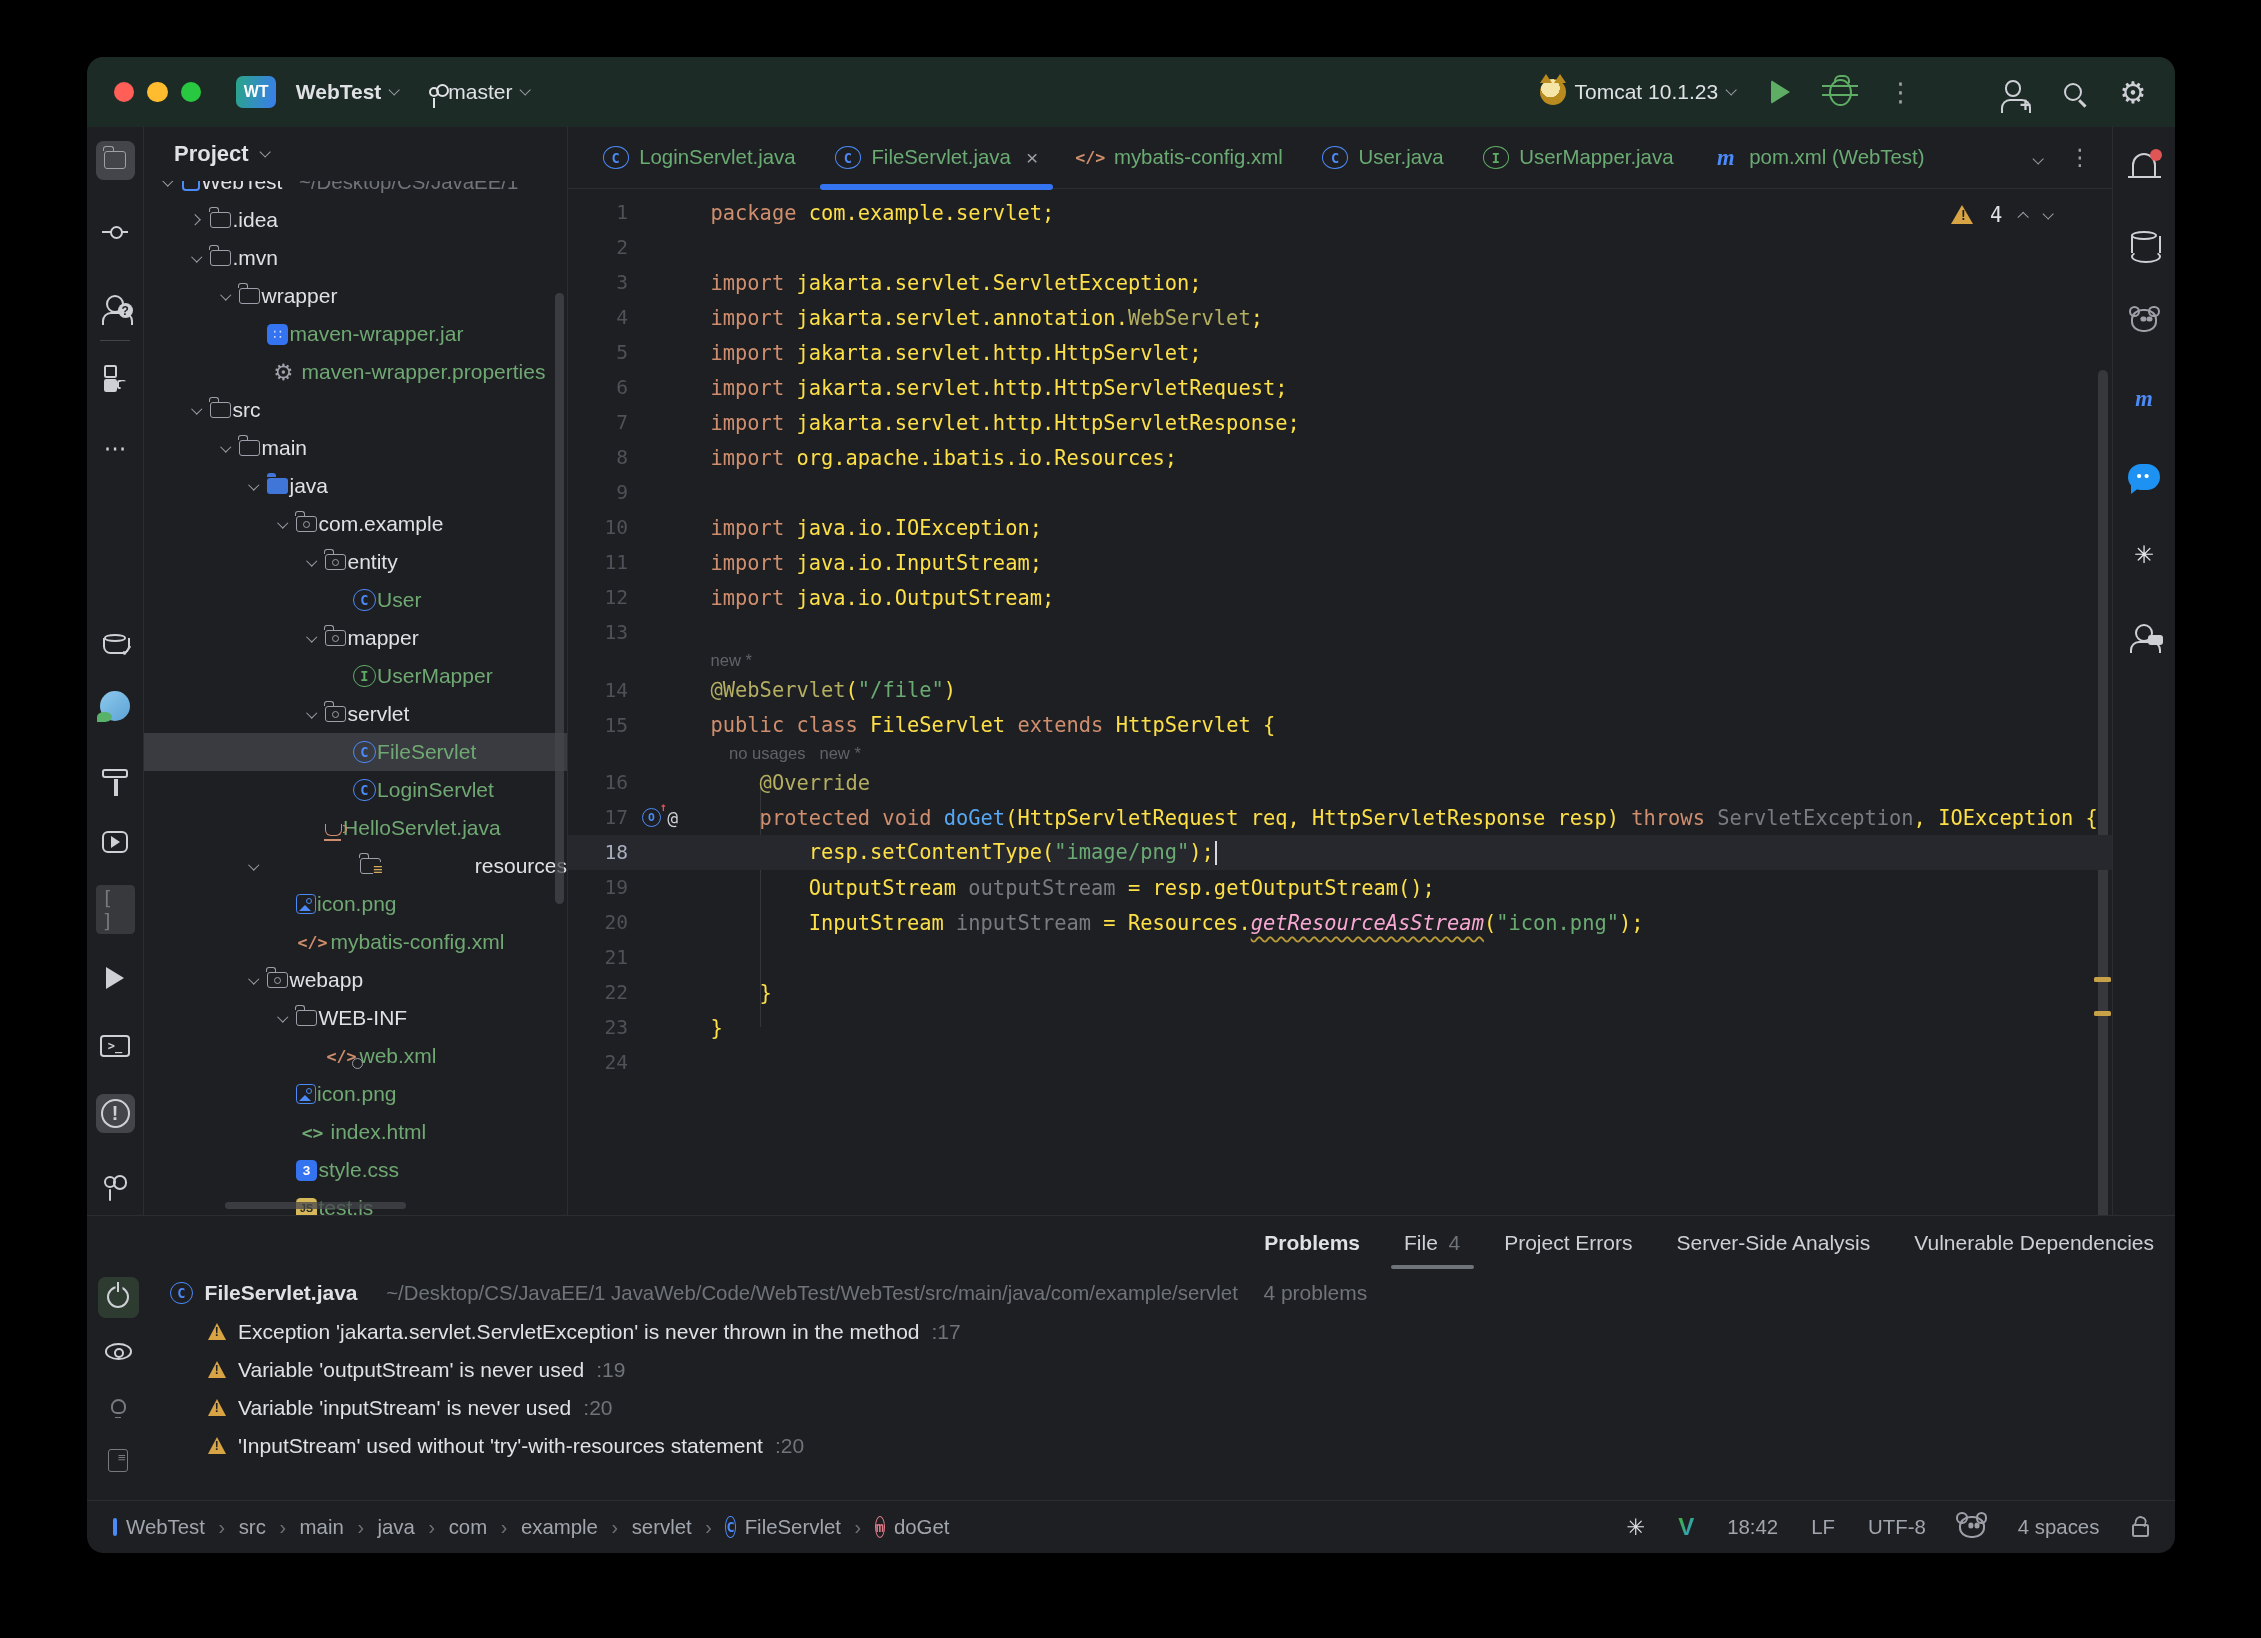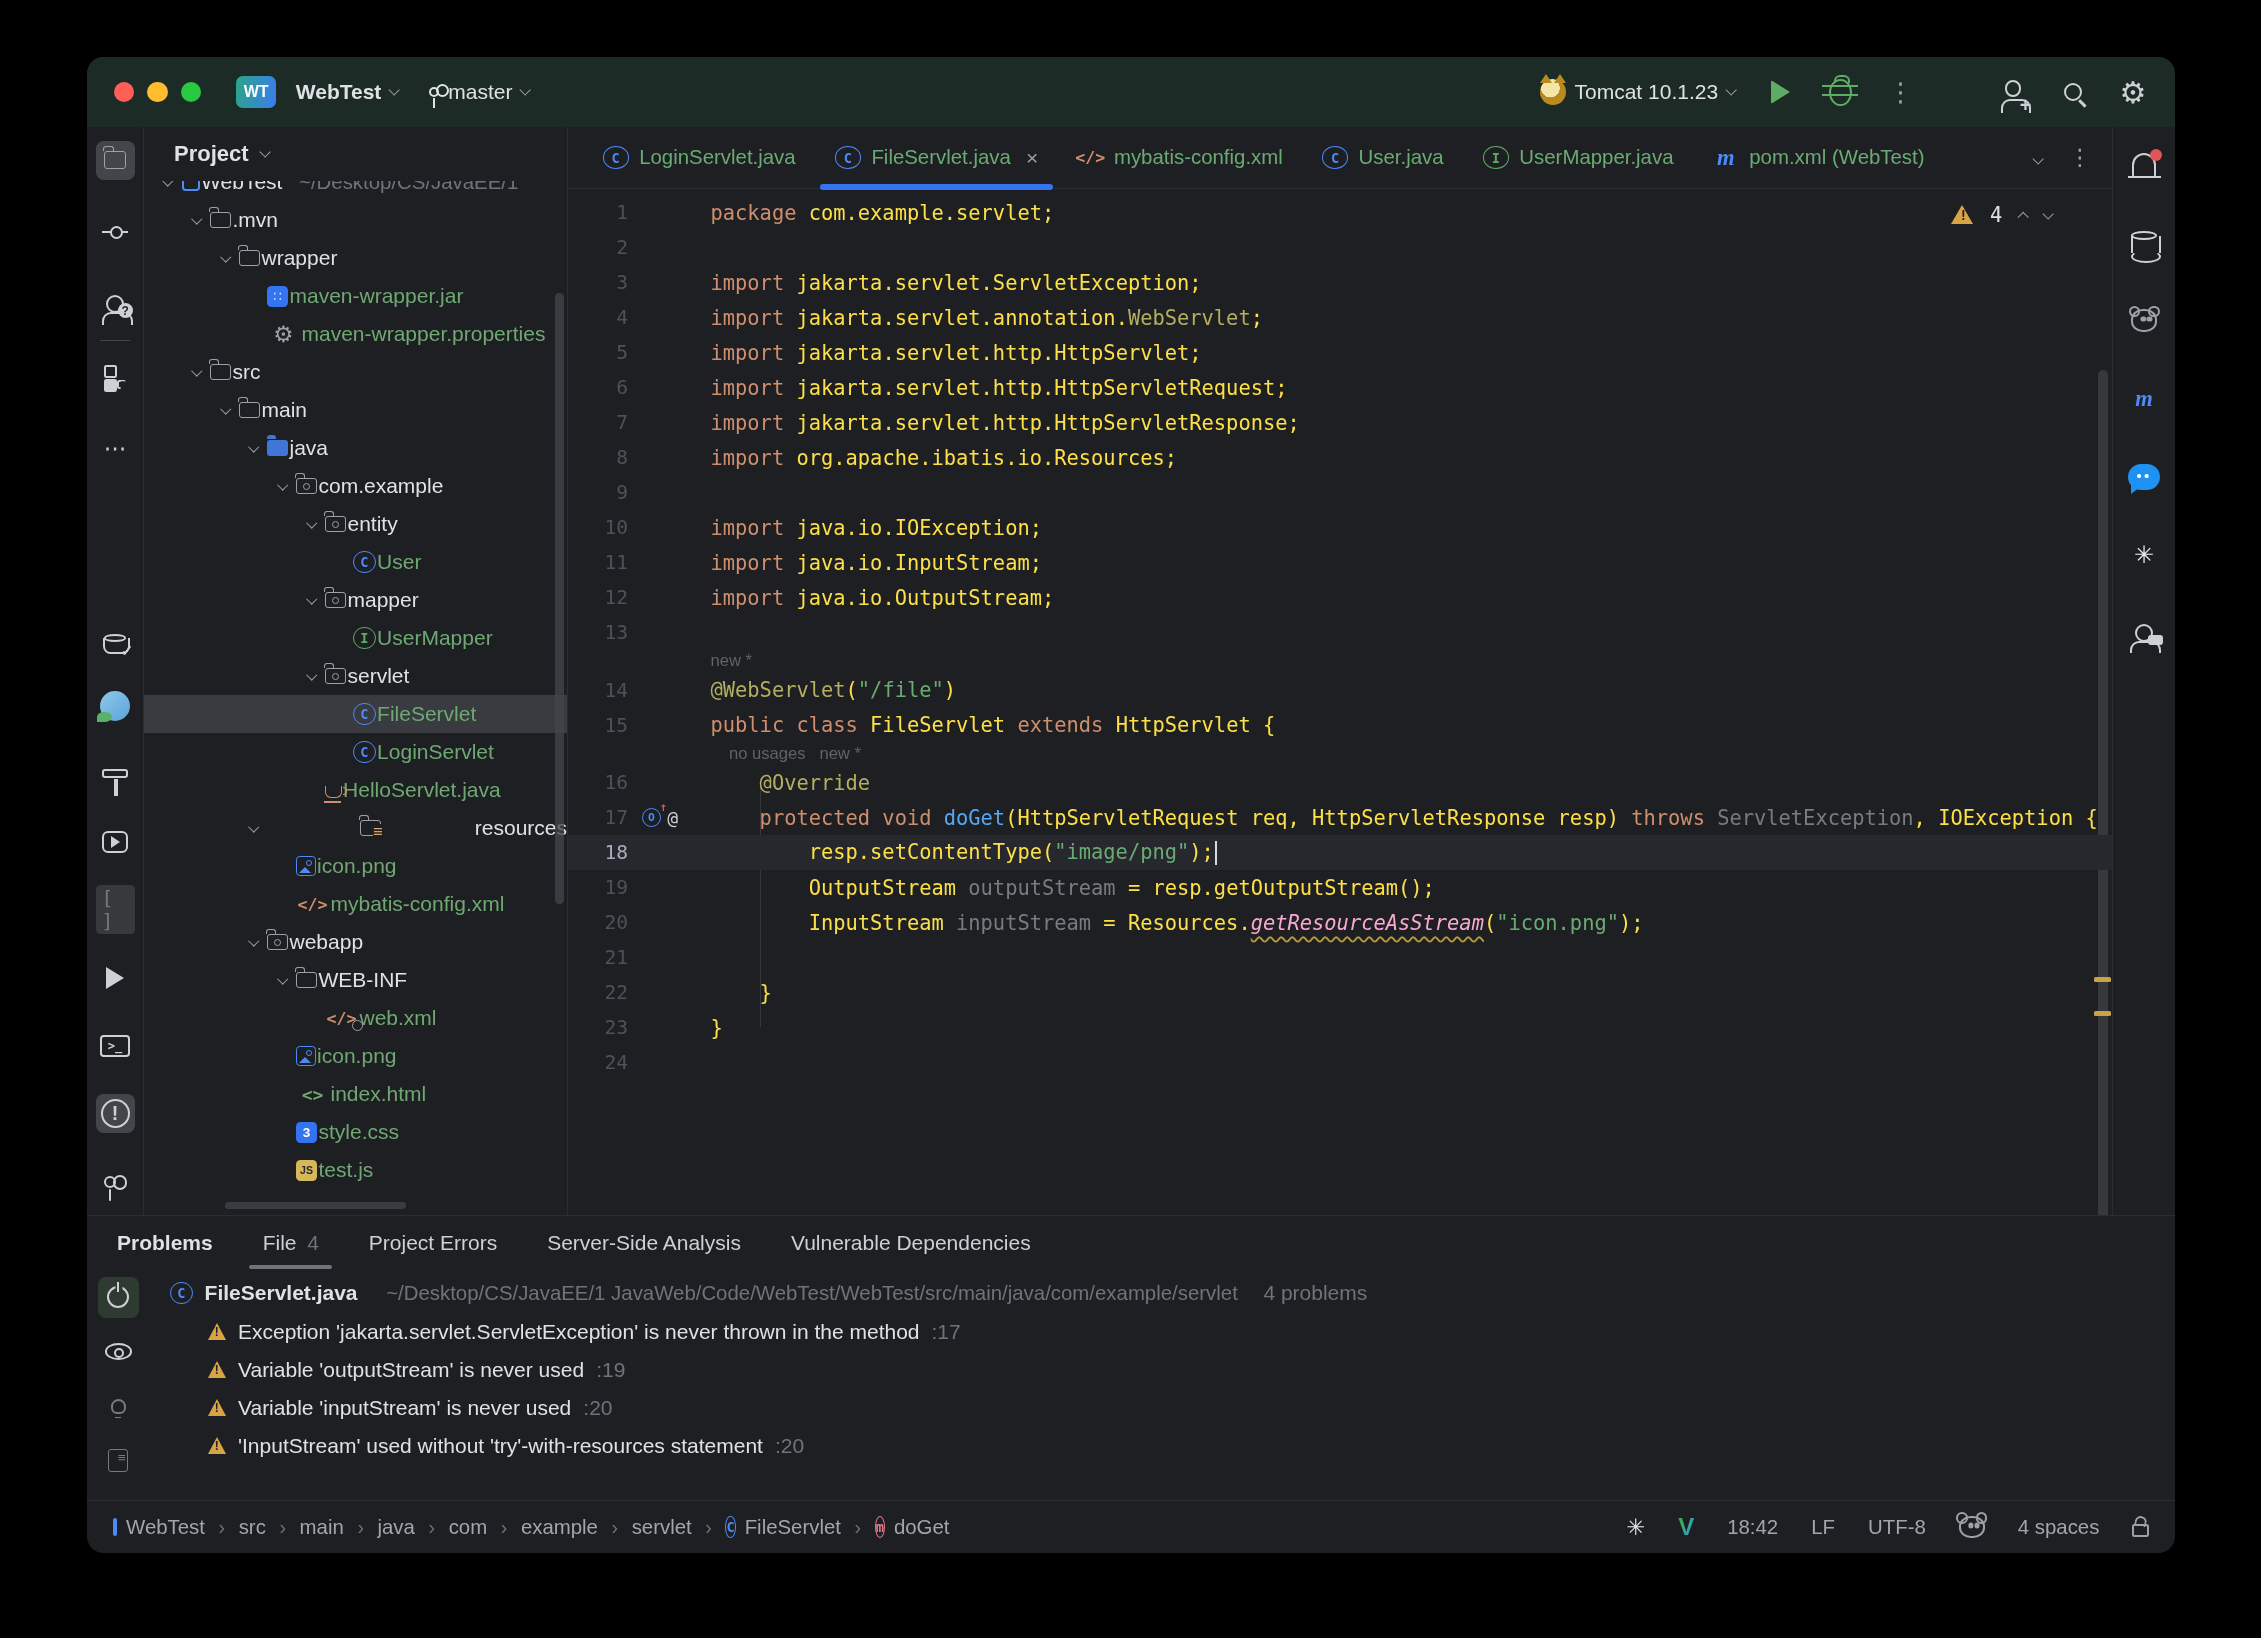--- a/index.html
+++ b/index.html
@@ -141,21 +141,21 @@
   .g-at{color:#ced0d6;font-size:18px;}
   .indent-guide{position:absolute;left:192px;top:589px;width:0.8px;height:249px;background:#35373b;}
   .insp-widget{position:absolute;right:60px;top:13.6px;display:flex;align-items:center;gap:16.6px;font-size:20.4px;color:#dfe1e5;}
   .warn-tri{width:0;height:0;border-left:11.3px solid transparent;border-right:11.3px solid transparent;border-bottom:19.6px solid #d8a444;position:relative;display:inline-block;}
   .warn-tri:after{content:'!';position:absolute;left:-3px;top:2.3px;color:#1e1f22;font-size:13.6px;font-weight:bold;}
   .ed-vscroll{position:absolute;right:4.5px;top:181px;width:9.8px;height:867px;background:#3c3e42;border-radius:5.3px;opacity:.8;}
   .stripe-mark{position:absolute;right:1.5px;width:16.6px;height:5.3px;background:#c8a246;border-radius:1.5px;}
 
   
   .problems{height:285px;flex:none;border-top:0.8px solid #2b2d30;display:flex;flex-direction:column;}
-  .prob-tabs{height:53px;flex:none;display:flex;align-items:center;gap:8px;padding-left:30px;font-size:21px;color:#ced0d6;}
+  .prob-tabs{height:53px;flex:none;display:flex;align-items:center;gap:2px;padding-left:30px;font-size:21px;color:#ced0d6;justify-content:flex-end;}
   .ptab{padding:0 21px;height:100%;display:flex;align-items:center;gap:10.6px;position:relative;}
   .ptab:first-child{font-weight:700;color:#dfe1e5;padding-left:0;}
   .ptab .cnt{color:#6f737a;}
   .ptab.sel:after{content:'';position:absolute;left:7.5px;right:7.5px;bottom:0;height:3.8px;background:#6f737a;border-radius:2.3px;}
   .prob-body{flex:1;display:flex;min-height:0;}
   .prob-tools{width:62px;flex:none;display:flex;flex-direction:column;align-items:center;gap:13.6px;padding-top:7.5px;}
   .pt-item{width:41px;height:41px;border-radius:7.5px;display:flex;align-items:center;justify-content:center;color:#ced0d6;}
   .i-power{width:22.6px;height:22.6px;border:2.3px solid #ced0d6;border-radius:50%;position:relative;}
   .i-power:after{content:'';position:absolute;left:8.3px;top:-6px;width:2.3px;height:10.6px;background:#2d3b31;box-shadow:0 0 0 1.5px #2d3b31;border-left:2.3px solid #ced0d6;}
   .i-eye{width:27px;height:16.6px;border:2.3px solid #ced0d6;border-radius:50%;position:relative;}
@@ -333,20 +333,28 @@
           <div class="trow" style="padding-left: 10.6px; margin-top: -18px;">
     <span class="tw-chev">
               <span class="down"></span>
             </span>
     <span class="ti ti-module"></span>
     <span class="t-label">WebTest</span>
     <span class="t-path" style="">~/Desktop/CS/JavaEE/1</span>
   </div>
           <div class="trow" style="padding-left: 39px;">
     <span class="tw-chev">
+              <span class="right"></span>
+            </span>
+    <span class="ti ti-folder"></span>
+    <span class="t-label">.idea</span>
+
+  </div>
+          <div class="trow" style="padding-left: 39px;">
+    <span class="tw-chev">
               <span class="down"></span>
             </span>
     <span class="ti ti-folder"></span>
     <span class="t-label">.mvn</span>
 
   </div>
           <div class="trow" style="padding-left: 68px;">
     <span class="tw-chev">
               <span class="down"></span>
             </span>

